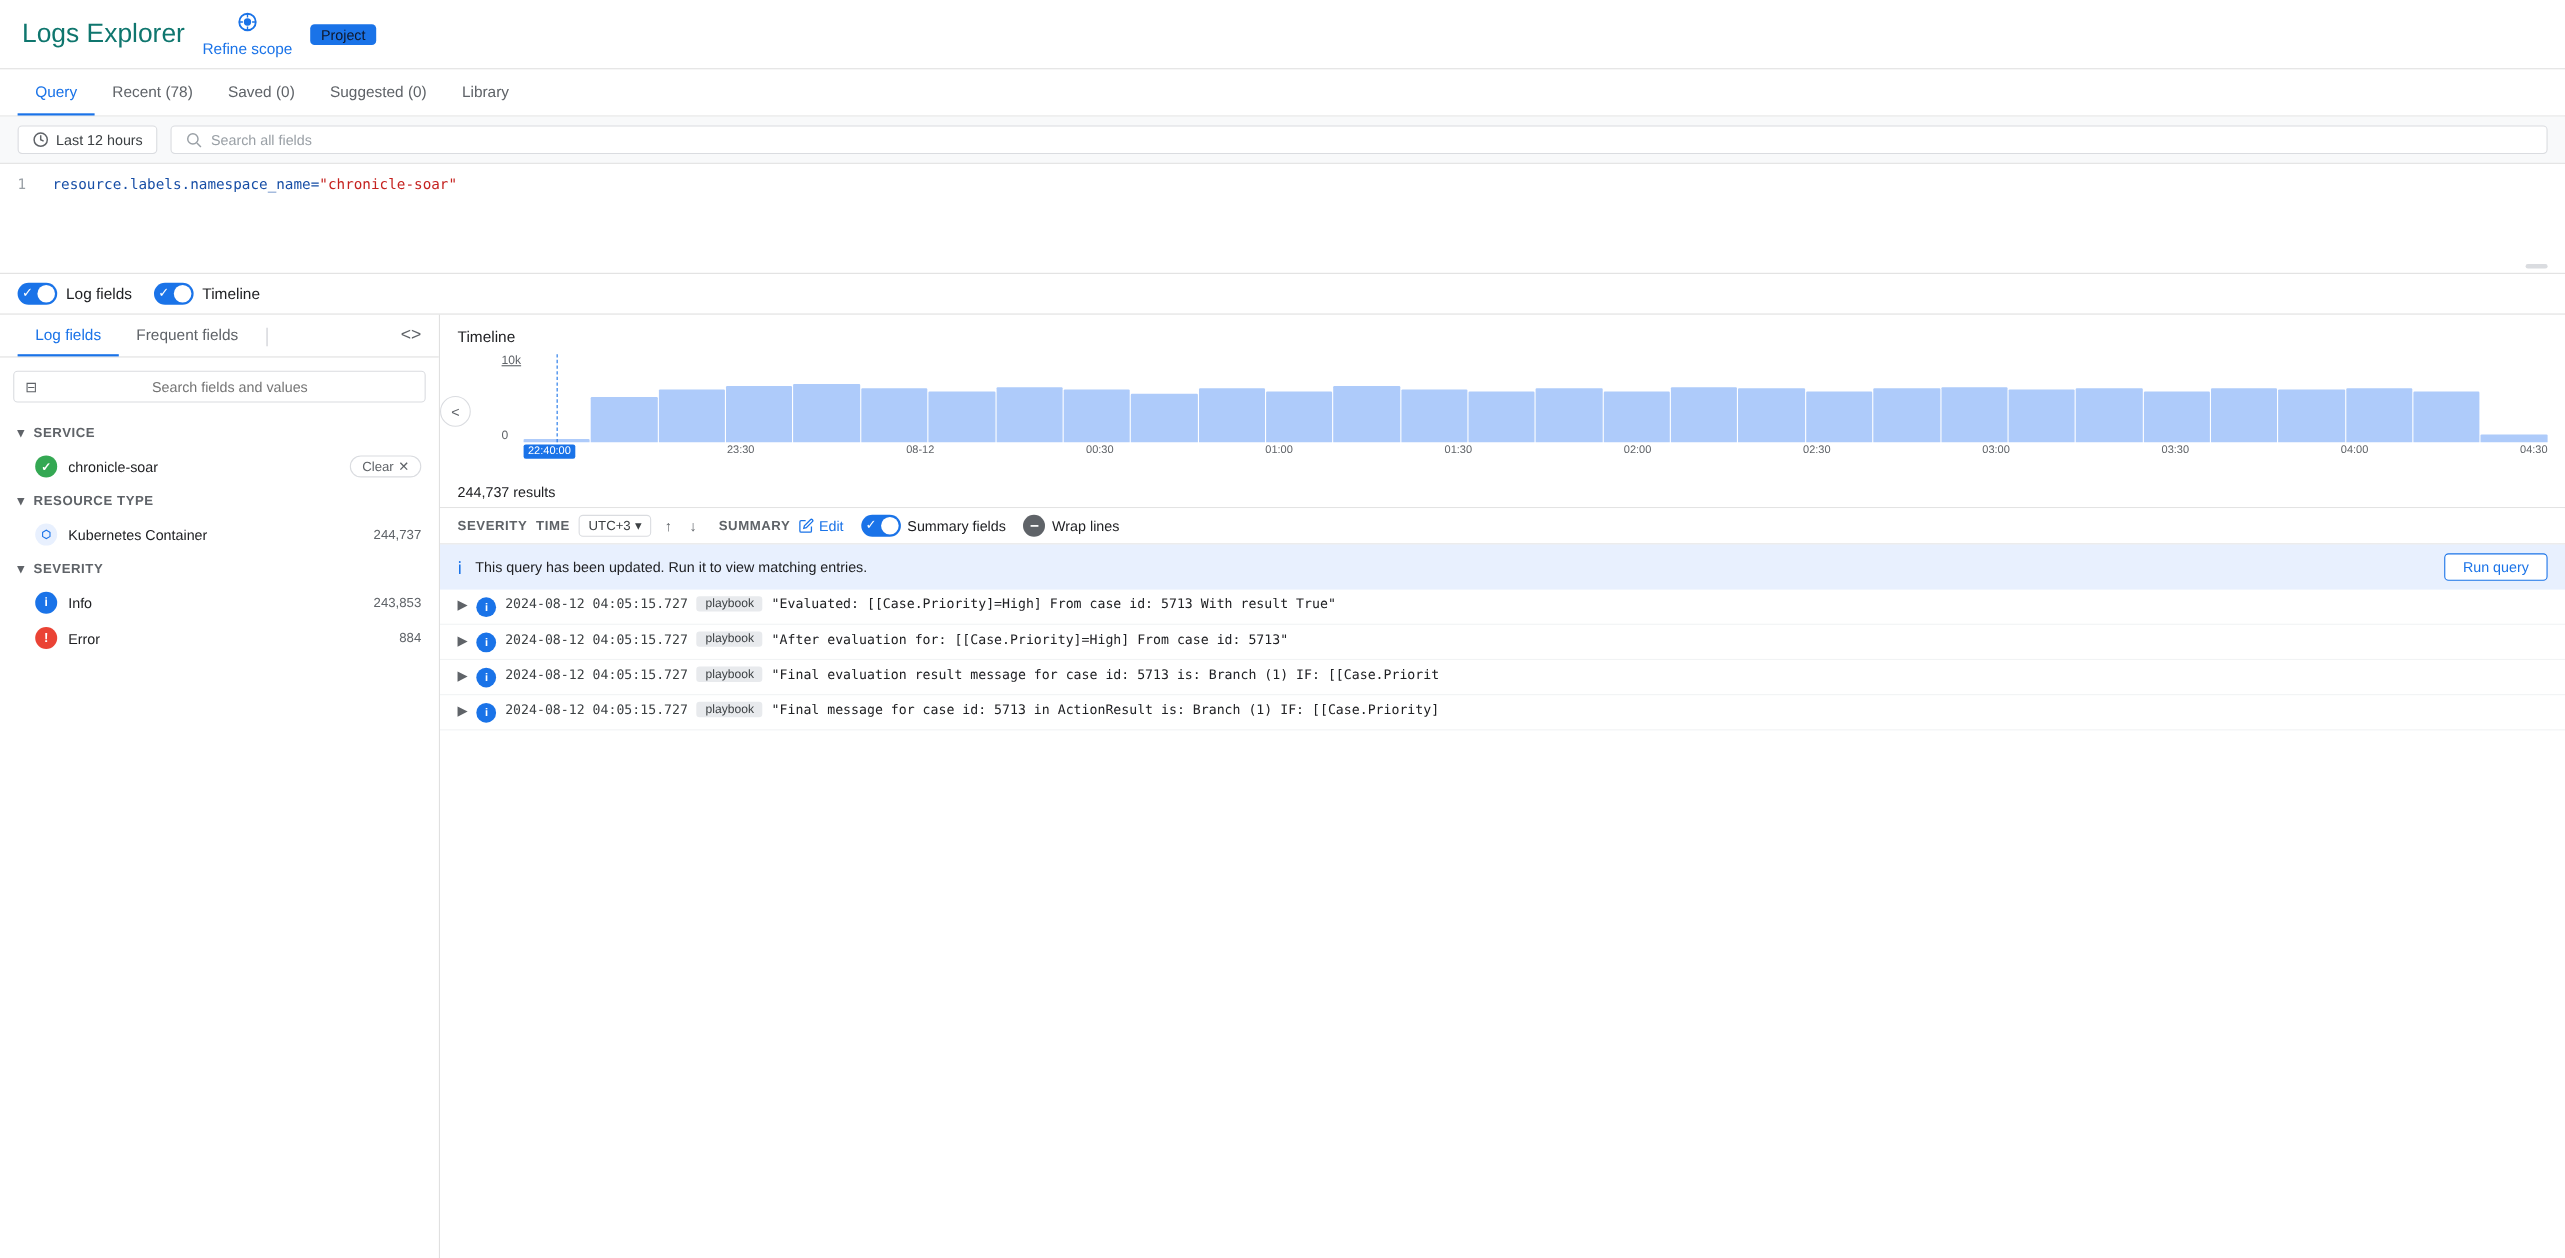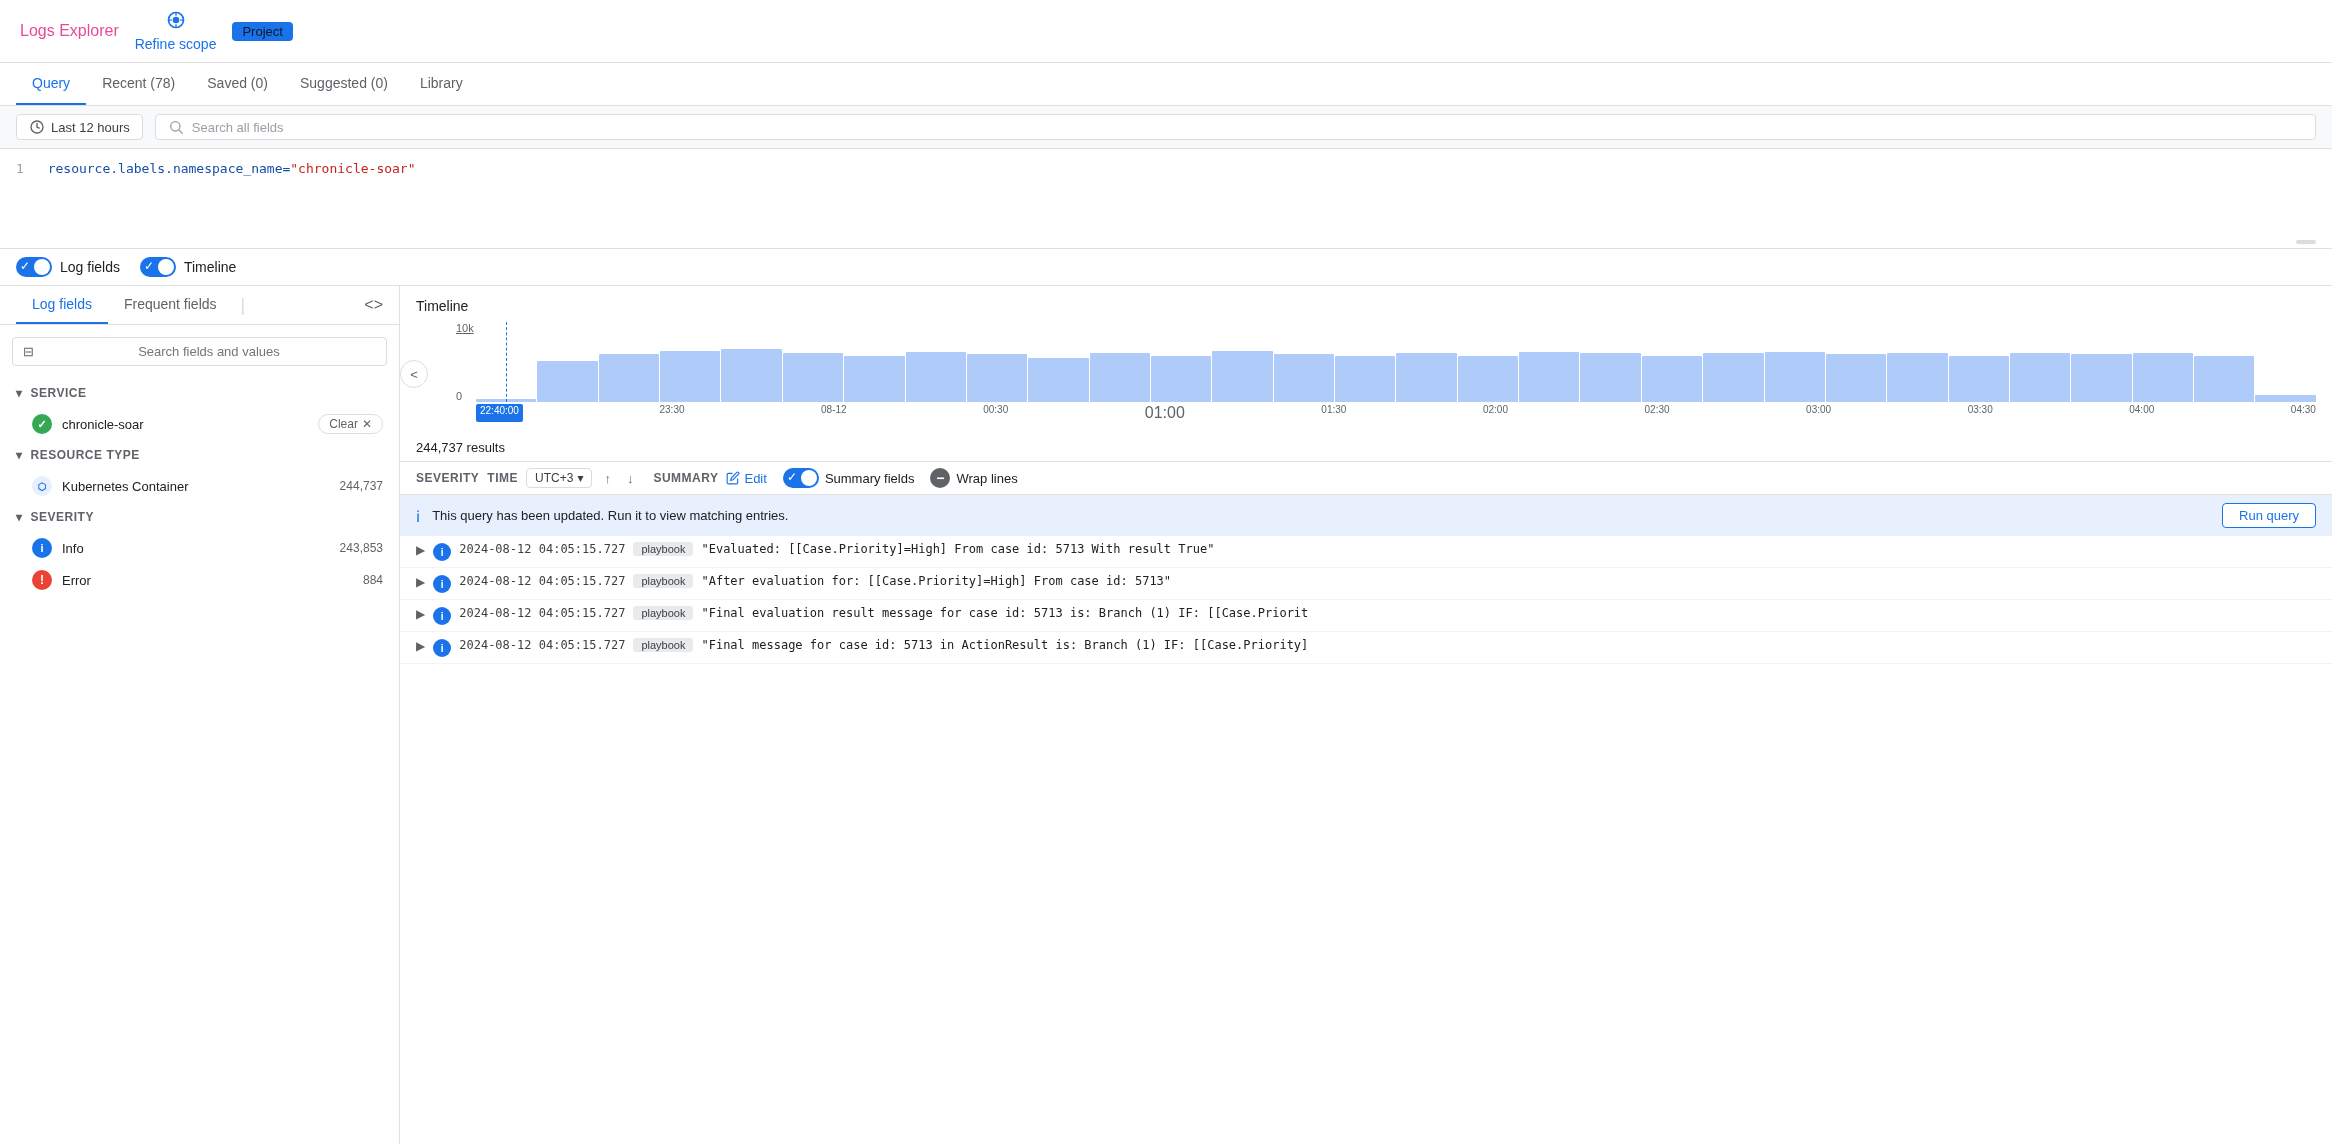--- a/index.html
+++ b/index.html
@@ -1,20 +1,20 @@
 <!DOCTYPE html>
 <html><head>
   <meta charset="utf-8">
   <style>
     * { box-sizing: border-box; margin: 0; padding: 0; }
     body { font-family: 'Google Sans', Arial, sans-serif; font-size: 13px; background: #fff; color: #202124; overflow: hidden; }
 
     
     .header { display: flex; align-items: center; padding: 10px 20px; border-bottom: 1px solid #e0e0e0; gap: 16px; }
-    .app-title { font-size: 16px; font-weight: 500; color: #ec4899; }
+    .app-title { font-size: 24px; font-weight: 500; color: #0f766e; }
     .refine-scope { display: flex; align-items: center; gap: 6px; color: #1a73e8; font-size: 14px; cursor: pointer; flex-direction: column; }
     .refine-scope-icon { width: 20px; height: 20px; }
     .project-badge { background: #1a73e8; color: #0f172a; border-radius: 4px; padding: 2px 10px; font-size: 13px; font-weight: 500; }
 
     
     .tabs { display: flex; align-items: center; border-bottom: 1px solid #e0e0e0; padding: 0 16px; }
     .tab { padding: 12px 16px; font-size: 14px; cursor: pointer; color: #5f6368; border-bottom: 2px solid transparent; }
     .tab.active { color: #1a73e8; border-bottom: 2px solid #1a73e8; font-weight: 500; }
 
     
@@ -268,21 +268,21 @@
           <div class="bar" style="height:68%;"></div>
           <div class="bar" style="height:10%;"></div>
         </div>
       </div>
 
       <div style="margin-left:60px;display:flex;justify-content:space-between;margin-top:2px;">
         <span style="background:#1a73e8;color:#fff;border-radius:2px;padding:1px 4px;font-size:10px;">22:40:00</span>
         <span style="font-size:10px;color:#5f6368;">23:30</span>
         <span style="font-size:10px;color:#5f6368;">08-12</span>
         <span style="font-size:10px;color:#5f6368;">00:30</span>
-        <span style="font-size:16px;color:#5f6368;">01:00</span>
+        <span style="font-size:10px;color:#5f6368;">01:00</span>
         <span style="font-size:10px;color:#5f6368;">01:30</span>
         <span style="font-size:10px;color:#5f6368;">02:00</span>
         <span style="font-size:10px;color:#5f6368;">02:30</span>
         <span style="font-size:10px;color:#5f6368;">03:00</span>
         <span style="font-size:10px;color:#5f6368;">03:30</span>
         <span style="font-size:10px;color:#5f6368;">04:00</span>
         <span style="font-size:10px;color:#5f6368;">04:30</span>
       </div>
     </div>
 

